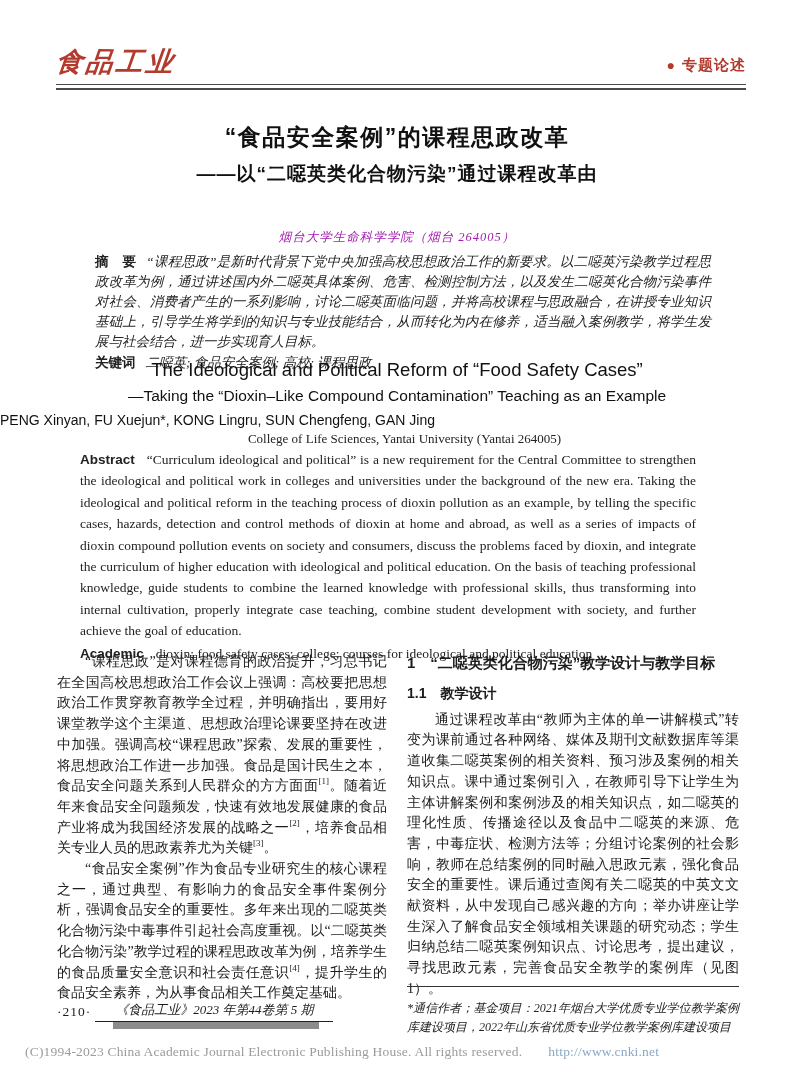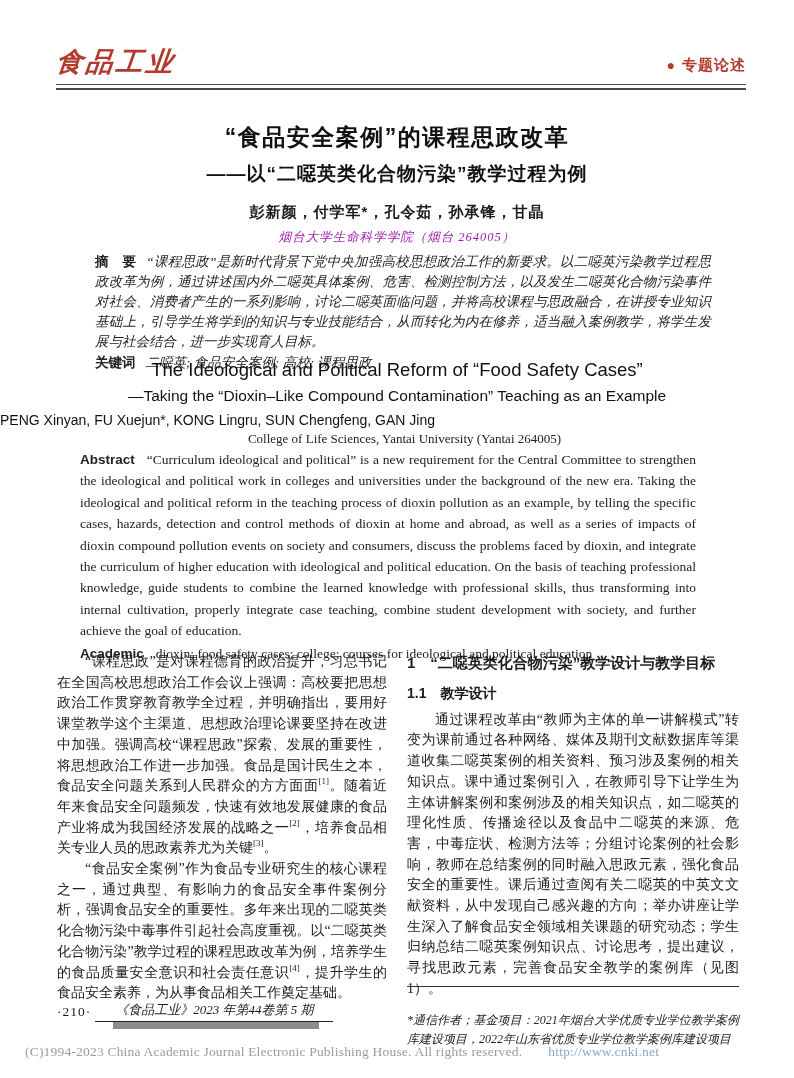--- a/index.html
+++ b/index.html
@@ -91,21 +91,21 @@
     font-family:"Liberation Sans", sans-serif; font-weight:bold;
     font-size:15px; margin-bottom:9px; text-align:left; line-height:22px;
   }
   .h2-cn {
     font-family:"Liberation Sans", sans-serif; font-weight:bold;
     font-size:14px; margin-bottom:6px; text-align:left;
   }
   
   .footnote {
     position:absolute; left:407px; top:986px; width:332px;
-    border-top:1.2px solid #333; padding-top:24px;
+    border-top:1.2px solid #333; padding-top:12px;
     font-style:italic; font-size:12px; line-height:18.5px; text-align:justify; color:#222;
   }
   
   .pg-footer { position:absolute; left:57px; top:1001px; display:flex; align-items:flex-end; }
   .pg-num { font-size:13.5px; padding-bottom:9px; margin-right:4px; letter-spacing:1px; }
   .jr-cite-wrap { width:238px; }
   .jr-cite {
     font-style:italic; font-size:13px; text-align:center;
     border-bottom:1.2px solid #222; padding-bottom:2px;
   }
@@ -122,22 +122,21 @@
 
 <div class="page">
 
   <div class="hdr-logo">食品工业</div>
   <div class="hdr-section">
     <span class="hdr-bullet">●</span><span>专题论述</span>
   </div>
   <div class="hdr-rule"></div>
 
   <div class="title-main">“食品安全案例”的课程思政改革</div>
-  <div class="title-sub">——以“二噁英类化合物污染”教学过程为例</div>
-  <div class="authors-cn">彭新颜，付学军*，孔令茹，孙承锋，甘晶</div>
+  <div class="title-sub">——以“二噁英类化合物污染”通过课程改革由</div>
   <div class="affil-cn">烟台大学生命科学学院（烟台 264005）</div>
 
   <div class="abs-cn">
     <div><span class="lbl">摘　要</span><span>“课程思政”是新时代背景下党中央加强高校思想政治工作的新要求。以二噁英污染教学过程思政改革为例，通过讲述国内外二噁英具体案例、危害、检测控制方法，以及发生二噁英化合物污染事件对社会、消费者产生的一系列影响，讨论二噁英面临问题，并将高校课程与思政融合，在讲授专业知识基础上，引导学生将学到的知识与专业技能结合，从而转化为内在修养，适当融入案例教学，将学生发展与社会结合，进一步实现育人目标。</span></div>
     <div class="kw-cn"><span class="lbl">关键词</span><span>二噁英; 食品安全案例; 高校; 课程思政</span></div>
   </div>
 
   <div class="title-en">The Ideological and Political Reform of “Food Safety Cases”</div>
   <div class="subtitle-en">—Taking the “Dioxin–Like Compound Contamination” Teaching as an Example</div>
   <div class="authors-en">PENG Xinyan, FU Xuejun*, KONG Lingru, SUN Chengfeng, GAN Jing</div>

